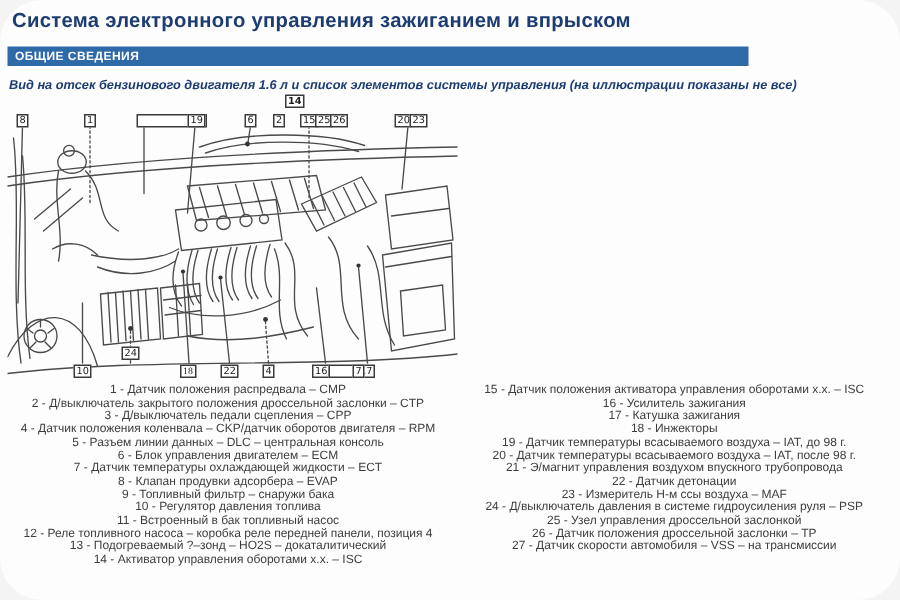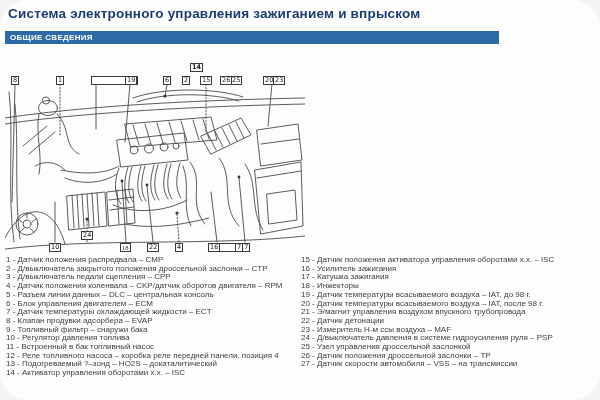--- a/index.html
+++ b/index.html
@@ -37,37 +37,38 @@
   .diagram svg{position:absolute;left:5px;top:74px;}
   .callout{
     position:absolute;
     font-size:6.5px;line-height:7px;color:#1a1a1a;
     border:1px solid #3a3a3a;background:#ffffff;
     padding:0 1px;min-width:4px;text-align:center;
     font-family:"DejaVu Sans",sans-serif;
   }
   .legend-col{
     position:absolute;top:256px;
-    font-size:8px;line-height:8.7px;color:#3d3d3d;
+    font-size:8px;line-height:8.7px;color:#3d3d3d;text-align:center;
   }
   .legend-left{left:6px;width:292px;}
   .legend-right{left:301px;width:297px;}
   .legend-line{white-space:normal;}
 </style>
 </head>
 <body>
 
 <div class="page">
 
   <div class="page-title">Система электронного управления зажиганием и впрыском</div>
 
   <div class="section-banner">
     <span>ОБЩИЕ СВЕДЕНИЯ</span>
   </div>
 
+  <div class="caption">Вид на отсек бензинового двигателя 1.6 л и список элементов системы управления (на иллюстрации показаны не все)</div>
 
   <div class="diagram">
     <svg width="300" height="178" viewBox="0 0 300 178">
       <g fill="none" stroke="#4a4a4a" stroke-width="0.9" stroke-linecap="round">
 
         <path d="M0,44 C60,35 150,27 300,24"></path>
         <path d="M0,50 C60,41 160,33 300,30"></path>
         <path d="M128,24 C158,13 212,14 238,23"></path>
         <path d="M132,28 C160,18 208,19 234,27"></path>
 
@@ -183,21 +184,21 @@
     </svg>
 
   <span class="callout" style="left: 11px; top: 76px;">8</span>
       <span class="callout" style="left: 56px; top: 76px;">1</span>
       <span class="callout" style="left: 91px; top: 76px; padding-left: 36px;">21</span>
       <span class="callout" style="left: 125px; top: 76px;">19</span>
       <span class="callout" style="left: 163px; top: 76px;">6</span>
       <span class="callout" style="left: 182px; top: 76px;">2</span>
       <span class="callout" style="left: 190px; top: 63px; font-weight: bold;">14</span>
       <span class="callout" style="left: 200px; top: 76px;">15</span>
-      <span class="callout" style="left: 210px; top: 76px; margin-left: 20px;">25</span>
+      <span class="callout" style="left: 210px; top: 76px;">25</span>
       <span class="callout" style="left: 220px; top: 76px;">26</span>
       <span class="callout" style="left: 263px; top: 76px;">20</span>
       <span class="callout" style="left: 273px; top: 76px;">23</span>
       <span class="callout" style="left: 49px; top: 243px;">10</span>
       <span class="callout" style="left: 81px; top: 231px;">24</span>
       <span class="callout" style="left: 120px; top: 243px; font-family: Liberation Serif, serif;">18</span>
       <span class="callout" style="left: 147px; top: 243px;">22</span>
       <span class="callout" style="left: 175px; top: 243px;">4</span>
       <span class="callout" style="left: 208px; top: 243px;">16</span>
       <span class="callout" style="left: 219px; top: 243px; padding-left: 20px;">17</span>

